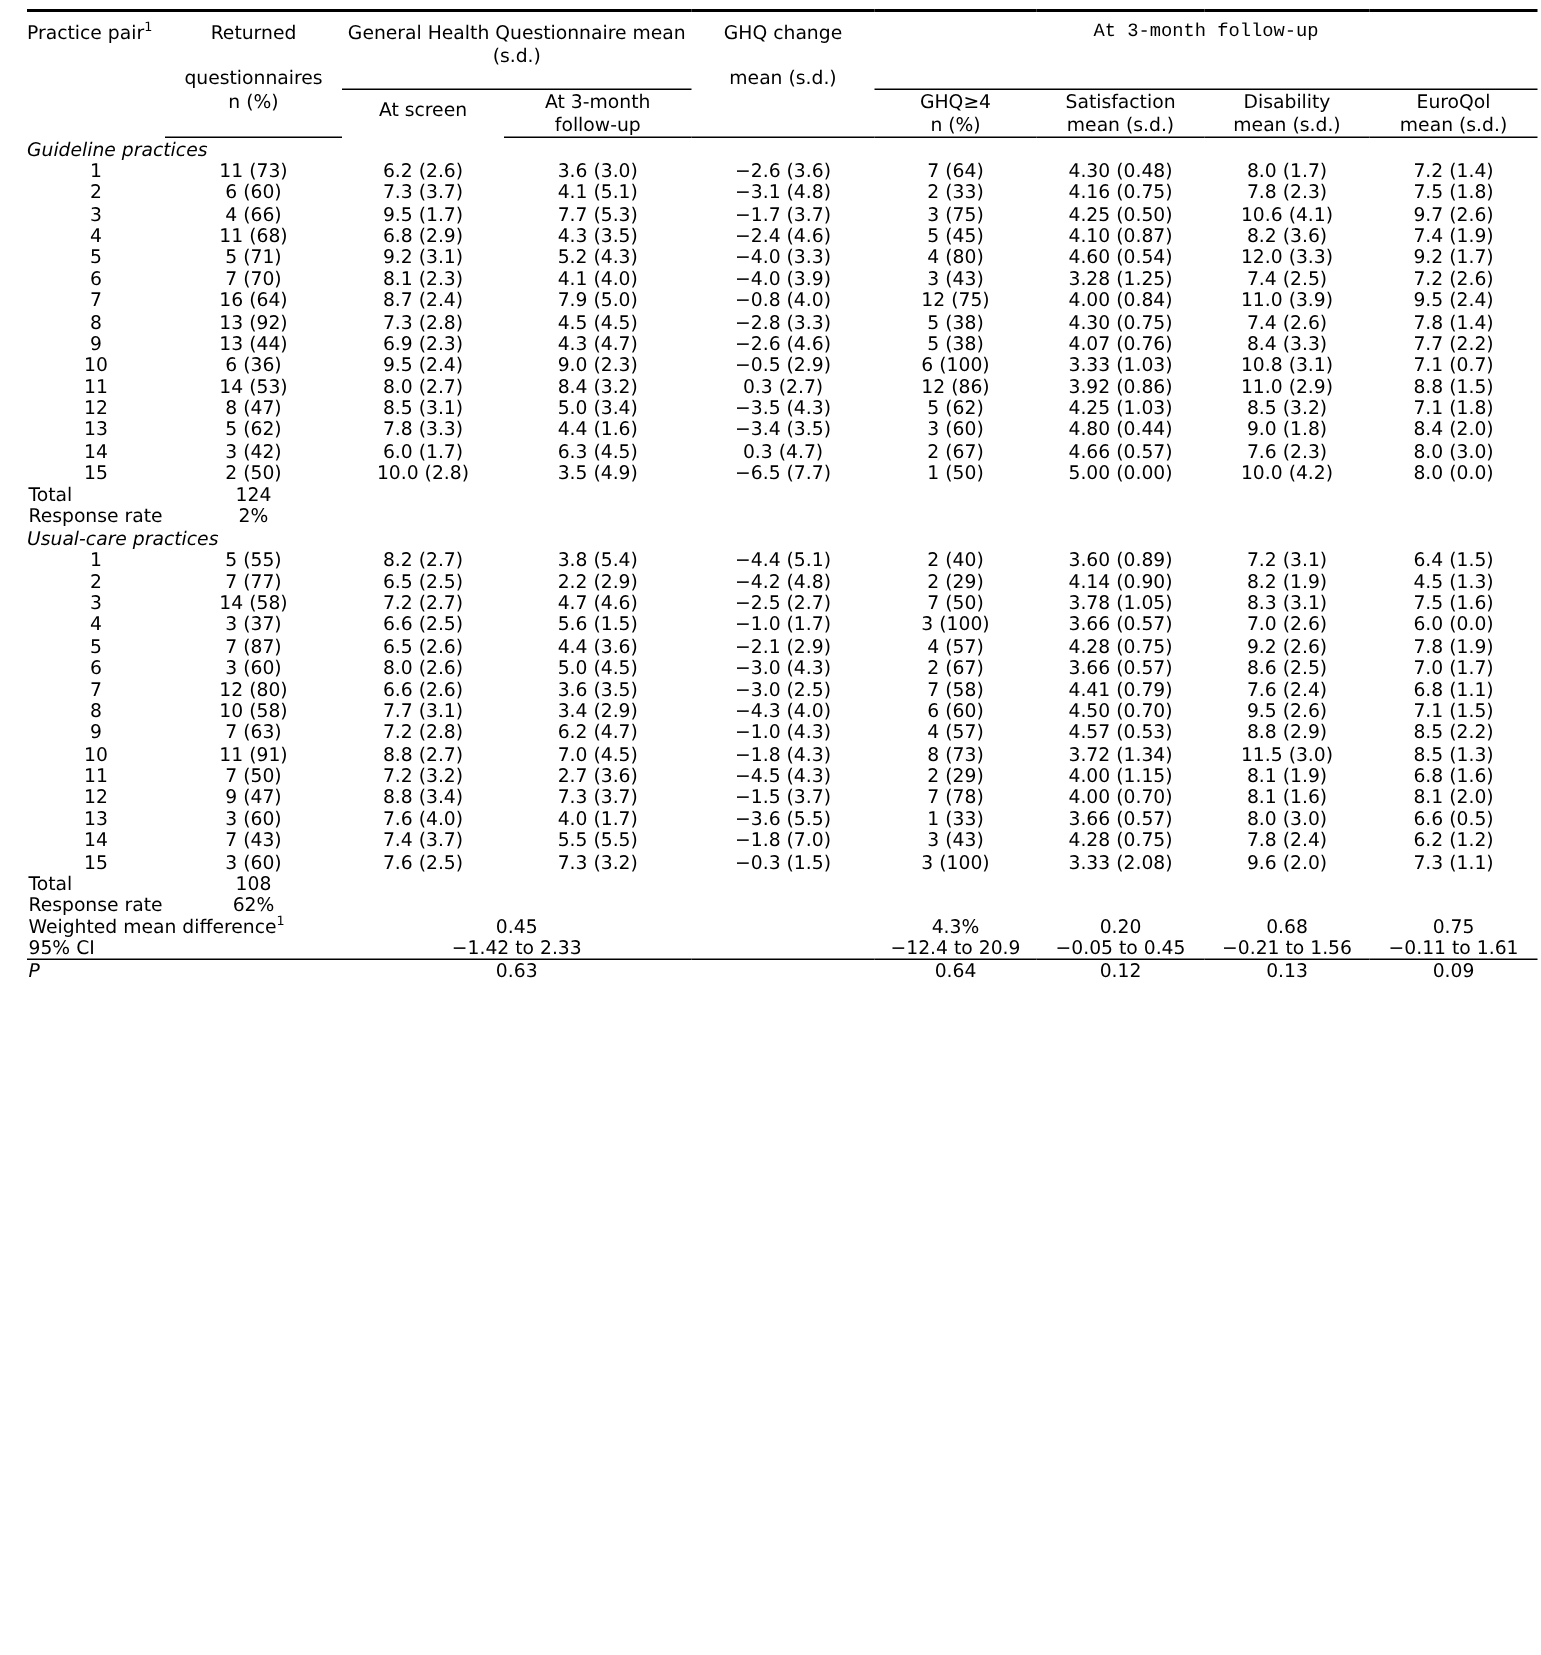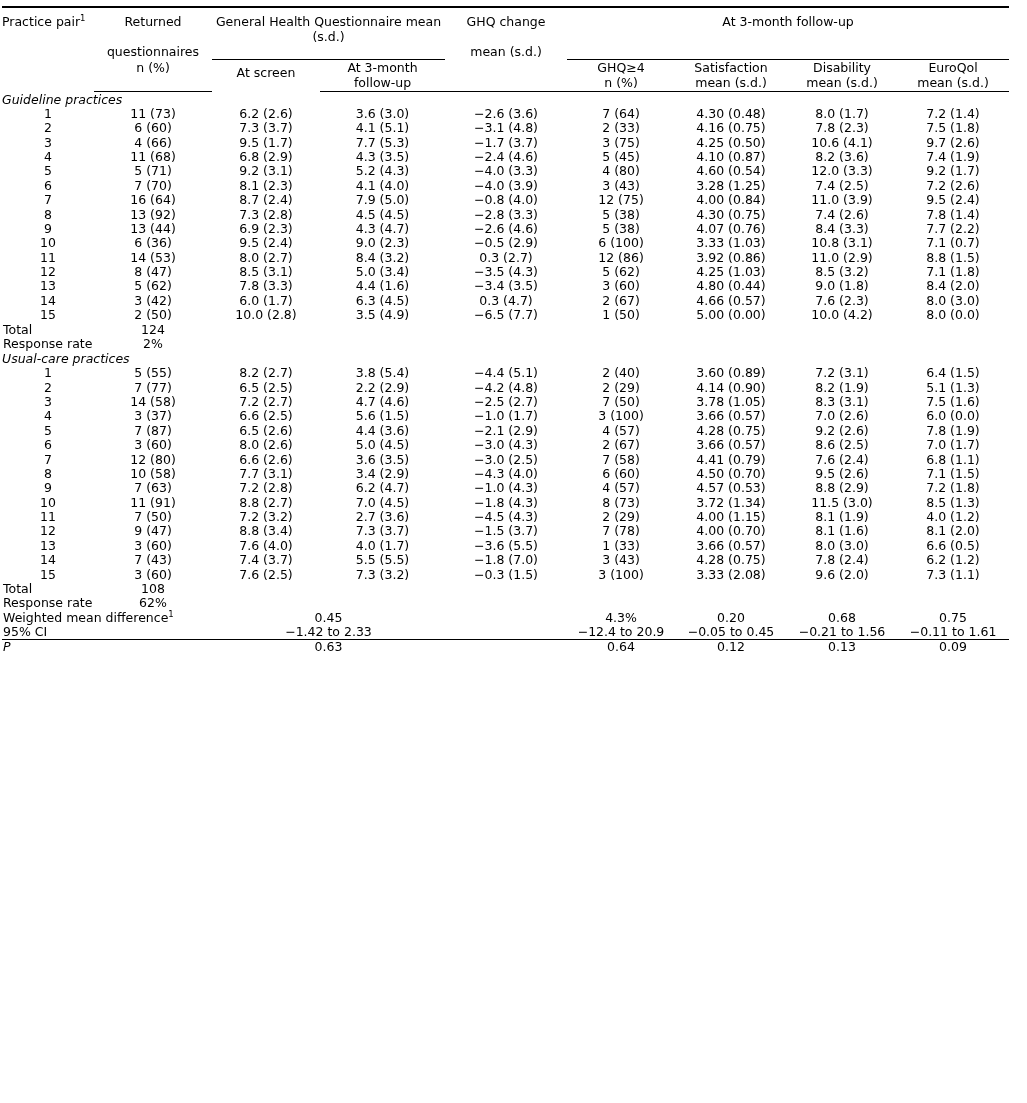--- a/index.html
+++ b/index.html
@@ -10,21 +10,21 @@
   body {
     width: 1027px;
     font-family: "DejaVu Sans", "Liberation Sans", sans-serif;
     color: #000000;
     -webkit-font-smoothing: antialiased;
   }
   .sheet {
     width: 1027px;
     min-height: 1103px;
     box-sizing: border-box;
-    padding: 6px 10px 10px 2px;
+    padding: 6px 10px 10px 18px;
     position: relative;
   }
   table.tbl {
     border-collapse: collapse;
     width: 1007px;
     table-layout: fixed;
     font-size: 12.5px;
   }
   table.tbl td, table.tbl th {
     padding: 0;
@@ -121,21 +121,21 @@
         <col class="c6">
         <col class="c7">
         <col class="c8">
     </colgroup>
     <thead>
       <tr class="rule-top">
         <td class="hdr left" rowspan="4" style="vertical-align:top;padding-top:6px;"><span>Practice pair</span><sup>1</sup></td>
         <td class="hdr" rowspan="1" style="vertical-align:top;padding-top:6px;"><span>Returned</span></td>
         <td class="grp" colspan="2" style="vertical-align:top;padding-top:6px;"><span>General Health Questionnaire mean (s.d.)</span></td>
         <td class="hdr" rowspan="1" style="vertical-align:top;padding-top:6px;"><span>GHQ change</span></td>
-        <td class="grp" colspan="4" style="vertical-align:top;padding-top:6px;"><span>At 3-month follow-up</span></td>
+        <td class="grp" colspan="4" style="vertical-align:top;padding-top:6px;font-family:Liberation Mono, monospace;"><span>At 3-month follow-up</span></td>
       </tr>
       <tr>
         <td class="hdr"><span>questionnaires</span></td>
         <td class="grp-line" colspan="2">
             <div></div>
           </td>
         <td class="hdr"><span>mean (s.d.)</span></td>
         <td class="grp-line" colspan="4">
             <div></div>
           </td>
@@ -367,21 +367,21 @@
         </tr>
         <tr>
           <td class="cell pp">2</td>
           <td class="cell">7 (77)</td>
           <td class="cell">6.5 (2.5)</td>
           <td class="cell">2.2 (2.9)</td>
           <td class="cell">−4.2 (4.8)</td>
           <td class="cell">2  (29)</td>
           <td class="cell">4.14 (0.90)</td>
           <td class="cell">8.2 (1.9)</td>
-          <td class="cell">5.1 (1.3)</td>
+          <td class="cell">4.5 (1.3)</td>
         </tr>
         <tr>
           <td class="cell pp">3</td>
           <td class="cell">14 (58)</td>
           <td class="cell">7.2 (2.7)</td>
           <td class="cell">4.7 (4.6)</td>
           <td class="cell">−2.5 (2.7)</td>
           <td class="cell">7  (50)</td>
           <td class="cell">3.78 (1.05)</td>
           <td class="cell">8.3 (3.1)</td>
@@ -444,21 +444,21 @@
         </tr>
         <tr>
           <td class="cell pp">9</td>
           <td class="cell">7 (63)</td>
           <td class="cell">7.2 (2.8)</td>
           <td class="cell">6.2 (4.7)</td>
           <td class="cell">−1.0 (4.3)</td>
           <td class="cell">4  (57)</td>
           <td class="cell">4.57 (0.53)</td>
           <td class="cell">8.8 (2.9)</td>
-          <td class="cell">7.2 (1.8)</td>
+          <td class="cell">8.5 (2.2)</td>
         </tr>
         <tr>
           <td class="cell pp">10</td>
           <td class="cell">11 (91)</td>
           <td class="cell">8.8 (2.7)</td>
           <td class="cell">7.0 (4.5)</td>
           <td class="cell">−1.8 (4.3)</td>
           <td class="cell">8  (73)</td>
           <td class="cell">3.72 (1.34)</td>
           <td class="cell">11.5 (3.0)</td>
@@ -466,21 +466,21 @@
         </tr>
         <tr>
           <td class="cell pp">11</td>
           <td class="cell">7 (50)</td>
           <td class="cell">7.2 (3.2)</td>
           <td class="cell">2.7 (3.6)</td>
           <td class="cell">−4.5 (4.3)</td>
           <td class="cell">2  (29)</td>
           <td class="cell">4.00 (1.15)</td>
           <td class="cell">8.1 (1.9)</td>
-          <td class="cell">4.0 (1.2)</td>
+          <td class="cell">6.8 (1.6)</td>
         </tr>
         <tr>
           <td class="cell pp">12</td>
           <td class="cell">9 (47)</td>
           <td class="cell">8.8 (3.4)</td>
           <td class="cell">7.3 (3.7)</td>
           <td class="cell">−1.5 (3.7)</td>
           <td class="cell">7  (78)</td>
           <td class="cell">4.00 (0.70)</td>
           <td class="cell">8.1 (1.6)</td>

